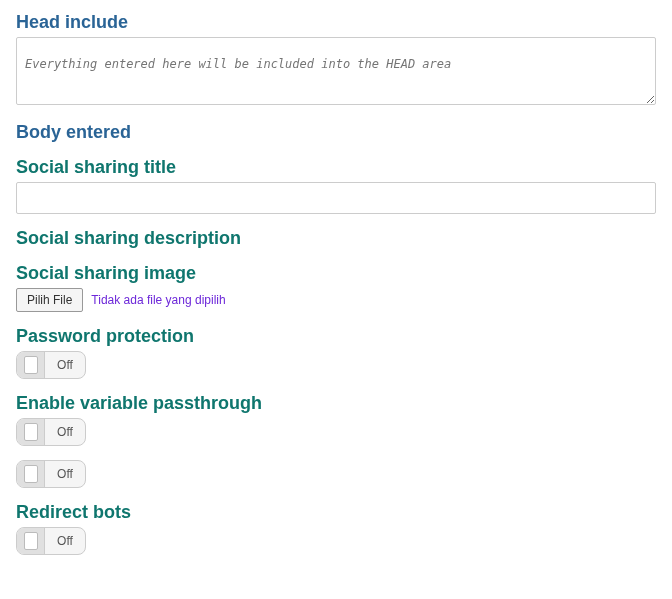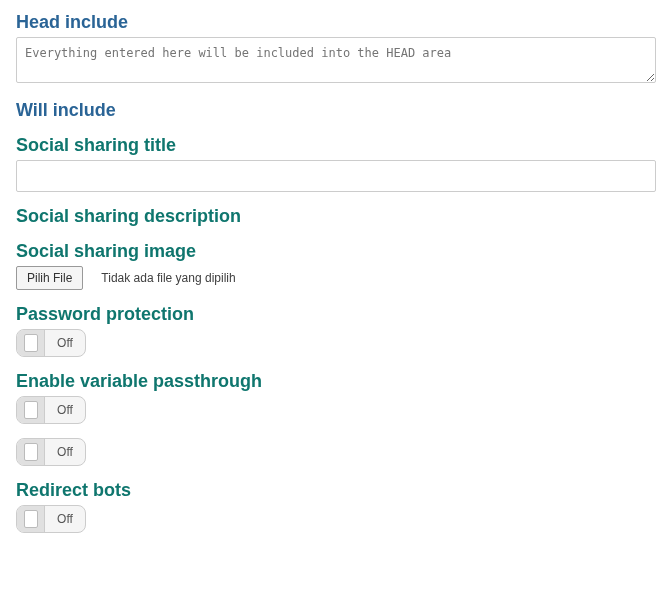--- a/index.html
+++ b/index.html
@@ -20,56 +20,57 @@
       margin-bottom: 4px;
     }
     .field-label.dark {
       color: #0f766e;
     }
     textarea.field-input {
       width: 100%;
       resize: vertical;
       border: 1px solid #ccc;
       border-radius: 2px;
-      padding: 8px 8px;
+      padding: 19px 8px;
       font-size: 12px;
       color: #aaa;
+      font-style: italic;
       min-height: 40px;
       outline: none;
       background: #fff;
     }
     input.field-input-text {
       width: 100%;
       border: 1px solid #ccc;
       border-radius: 2px;
       padding: 6px 8px;
       font-size: 13px;
       color: #333;
       outline: none;
       background: #fff;
       height: 32px;
     }
     .file-row {
       display: flex;
       align-items: center;
-      gap: 18px;
+      gap: 8px;
       margin-top: 4px;
     }
     .file-button {
       border: 1px solid #999;
       background: #f5f5f5;
       padding: 4px 10px;
       font-size: 12px;
       cursor: pointer;
       border-radius: 2px;
       color: #333;
     }
     .file-name {
       font-size: 12px;
-      color: #404040;
+      color: #6d28d9;
     }
     .toggle-row {
       display: flex;
       align-items: center;
       gap: 0;
       margin-top: 4px;
     }
     .toggle-container {
       display: flex;
       align-items: center;
@@ -107,21 +108,21 @@
   </style>
 </head>
 <body>
 
 <div class="field-group">
   <div class="field-label">Head include</div>
   <textarea class="field-input" rows="2" placeholder="Everything entered here will be included into the HEAD area" style=""></textarea>
 </div>
 
 <div class="field-group">
-  <div class="field-label">Will include</div>
+  <div class="field-label">Body entered</div>
 </div>
 
 <div class="field-group">
   <div class="field-label dark">Social sharing title</div>
   <input type="text" class="field-input-text" style="">
 </div>
 
 <div class="field-group">
   <div class="field-label dark">Social sharing description</div>
 </div>

